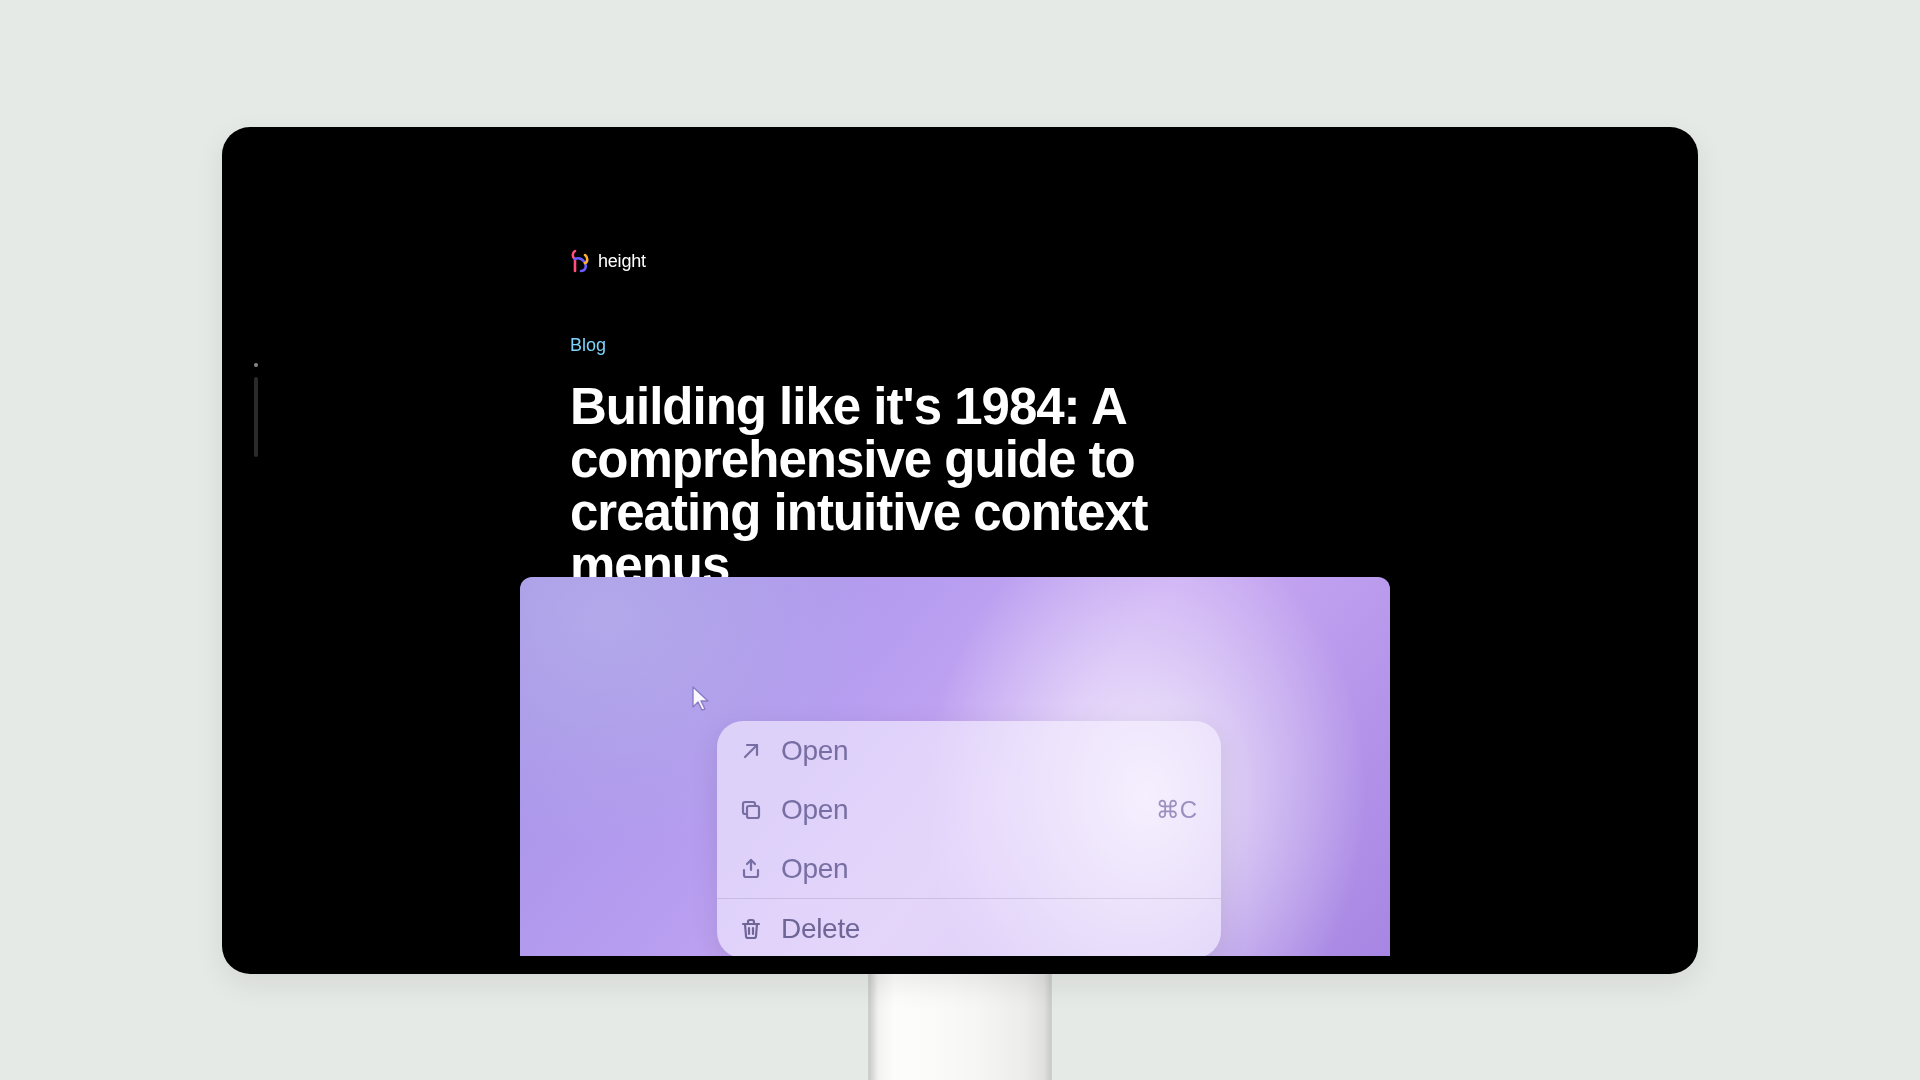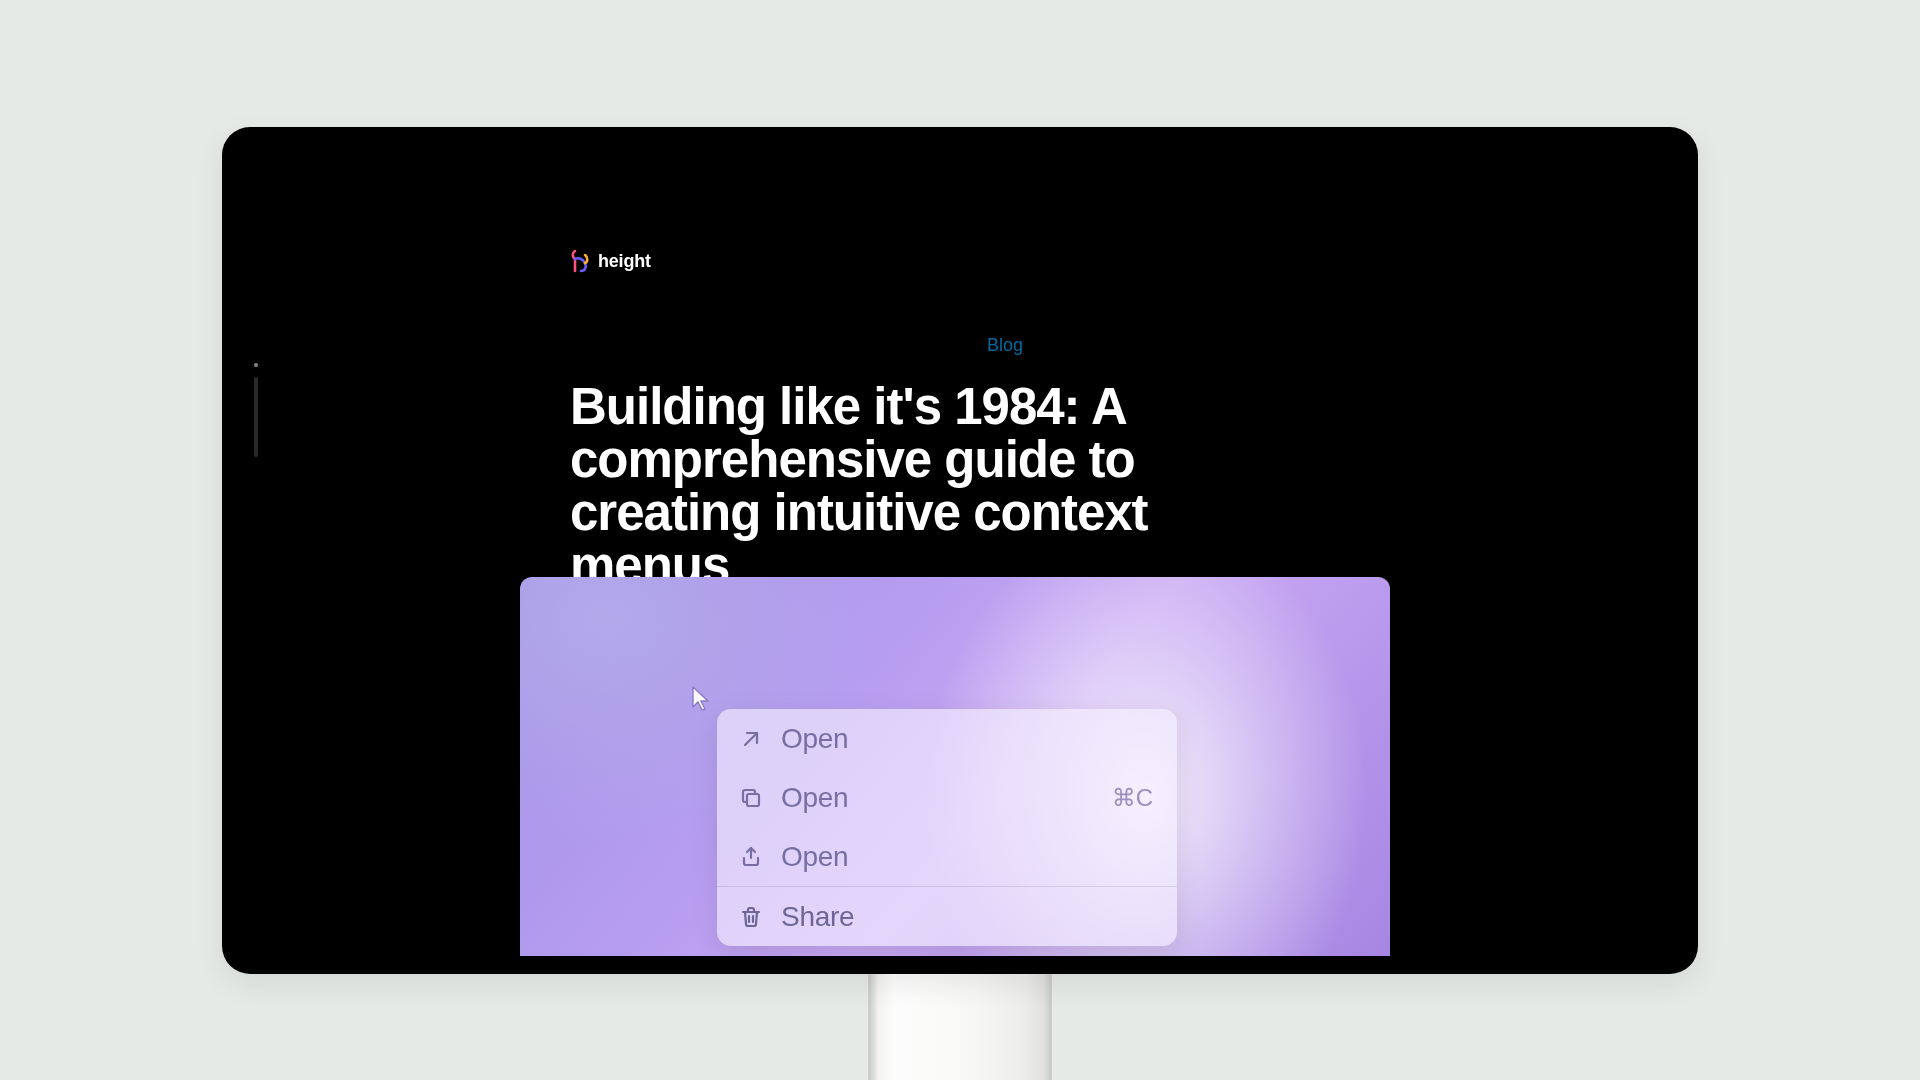--- a/index.html
+++ b/index.html
@@ -58,24 +58,24 @@
   .logo-row {
     display: flex;
     align-items: center;
     gap: 8px;
     margin-bottom: 62px;
   }
   .logo-mark {
     width: 20px; height: 24px; flex: 0 0 auto;
   }
   .logo-word {
-    font-size: 18px; font-weight: 700; color: #fff; letter-spacing: -0.2px;
+    font-size: 18px; font-weight: 400; color: #fff; letter-spacing: -0.2px;
   }
   .crumb {
-    font-size: 18px; color: #0369a1; margin-bottom: 24px; text-align: center;
+    font-size: 18px; color: #7dd3fc; margin-bottom: 24px;
   }
   .title {
     font-size: 51px;
     font-weight: 800;
     color: #fff;
     line-height: 1.04;
     letter-spacing: -1px;
     max-width: 740px;
     margin-bottom: 77px;
   }
@@ -96,23 +96,23 @@
   .cursor {
     position: absolute;
     left: 170px;
     top: 108px;
     width: 22px; height: 28px;
   }
 
   .menu {
     position: absolute;
     left: 197px;
-    top: 132px;
-    width: 460px;
-    border-radius: 14px;
+    top: 144px;
+    width: 504px;
+    border-radius: 26px;
     background: rgba(245,240,255,0.62);
     box-shadow: 0 8px 28px rgba(0,0,0,0.10);
     overflow: hidden;
   }
   .menu-item {
     display: flex;
     align-items: center;
     height: 59px;
     padding: 0 24px 0 22px;
     gap: 18px;
@@ -212,21 +212,21 @@
           <div class="menu-item delete">
             <span class="mi-icon">
               <svg viewBox="0 0 24 24" width="24" height="24" fill="none" stroke="currentColor" stroke-width="2.2" stroke-linecap="round" stroke-linejoin="round">
                 <polyline points="4 7 20 7"></polyline>
                   <path d="M9 7 V5 a2 2 0 0 1 2 -2 h2 a2 2 0 0 1 2 2 v2"></path>
                   <path d="M6 7 l1 12 a2 2 0 0 0 2 2 h6 a2 2 0 0 0 2 -2 l1 -12"></path>
                   <line x1="10" y1="11" x2="10" y2="17"></line>
                   <line x1="14" y1="11" x2="14" y2="17"></line>
               </svg>
             </span>
-            <span class="mi-label">Share</span>
+            <span class="mi-label">Delete</span>
             <span class="mi-spacer"></span>
             <span class="mi-shortcut"></span>
           </div>
         </div>
       </div>
 
     </div>
   </div>
   <div class="stand"></div>
 </div>

